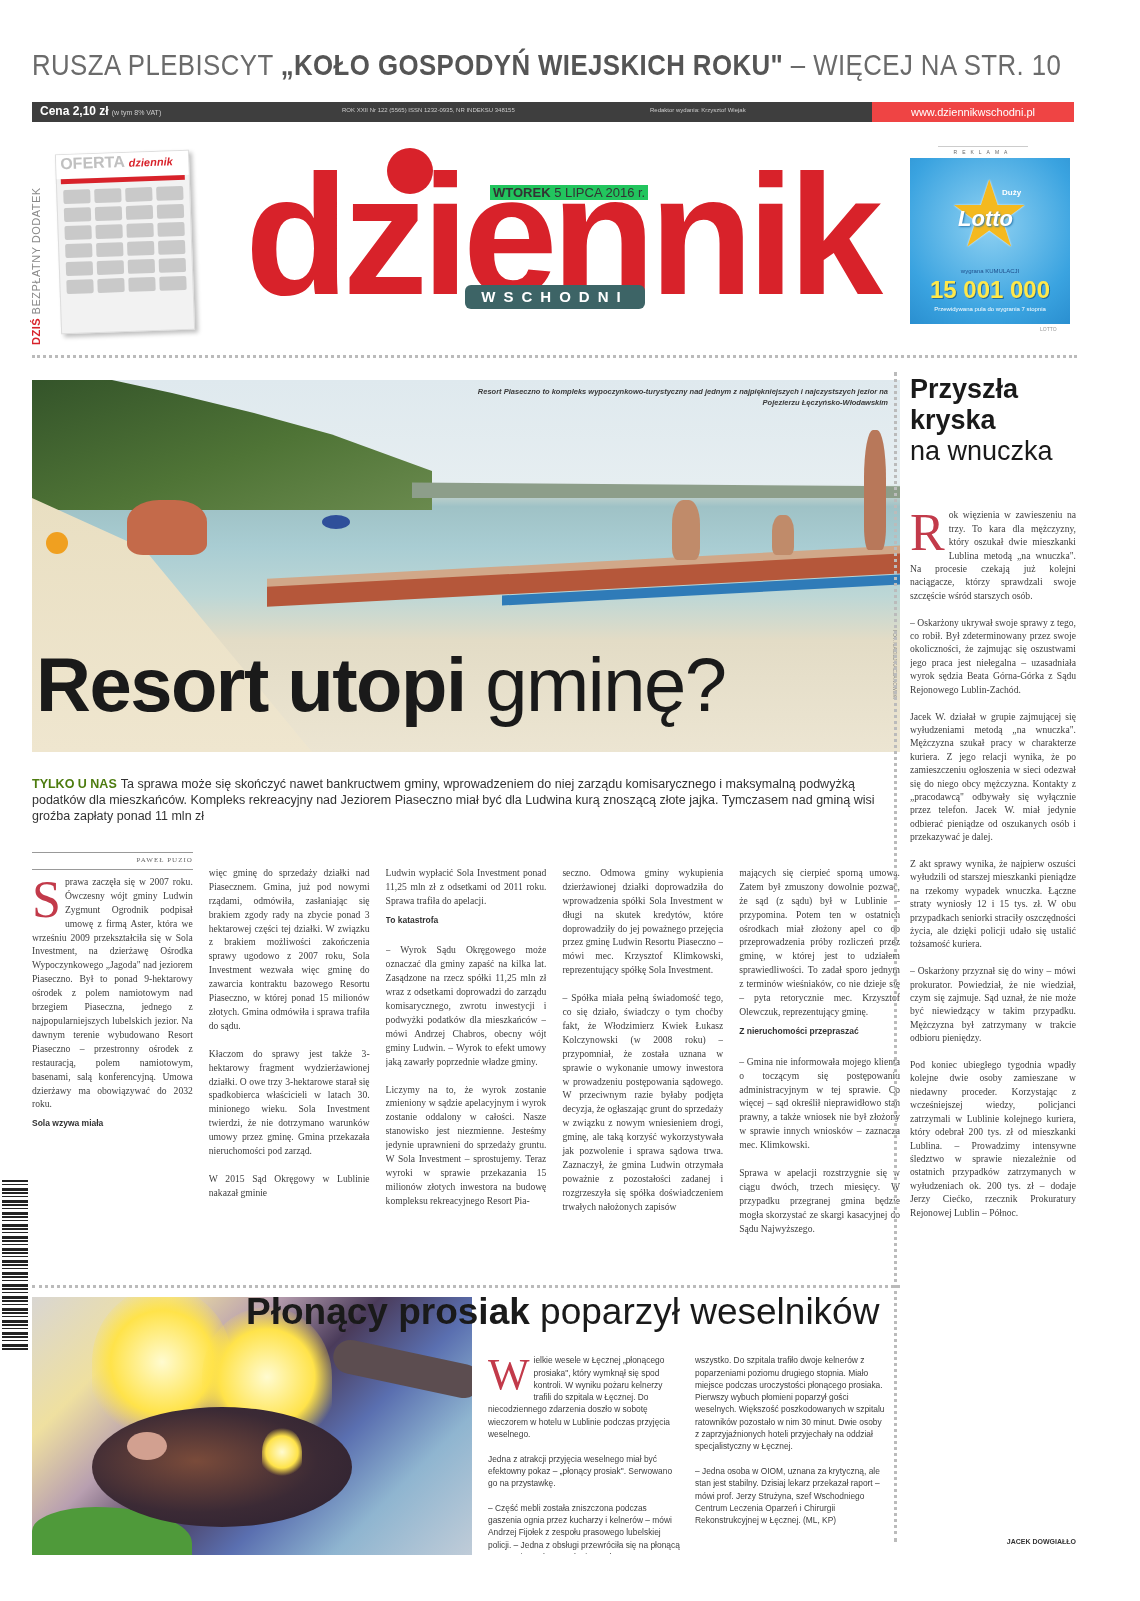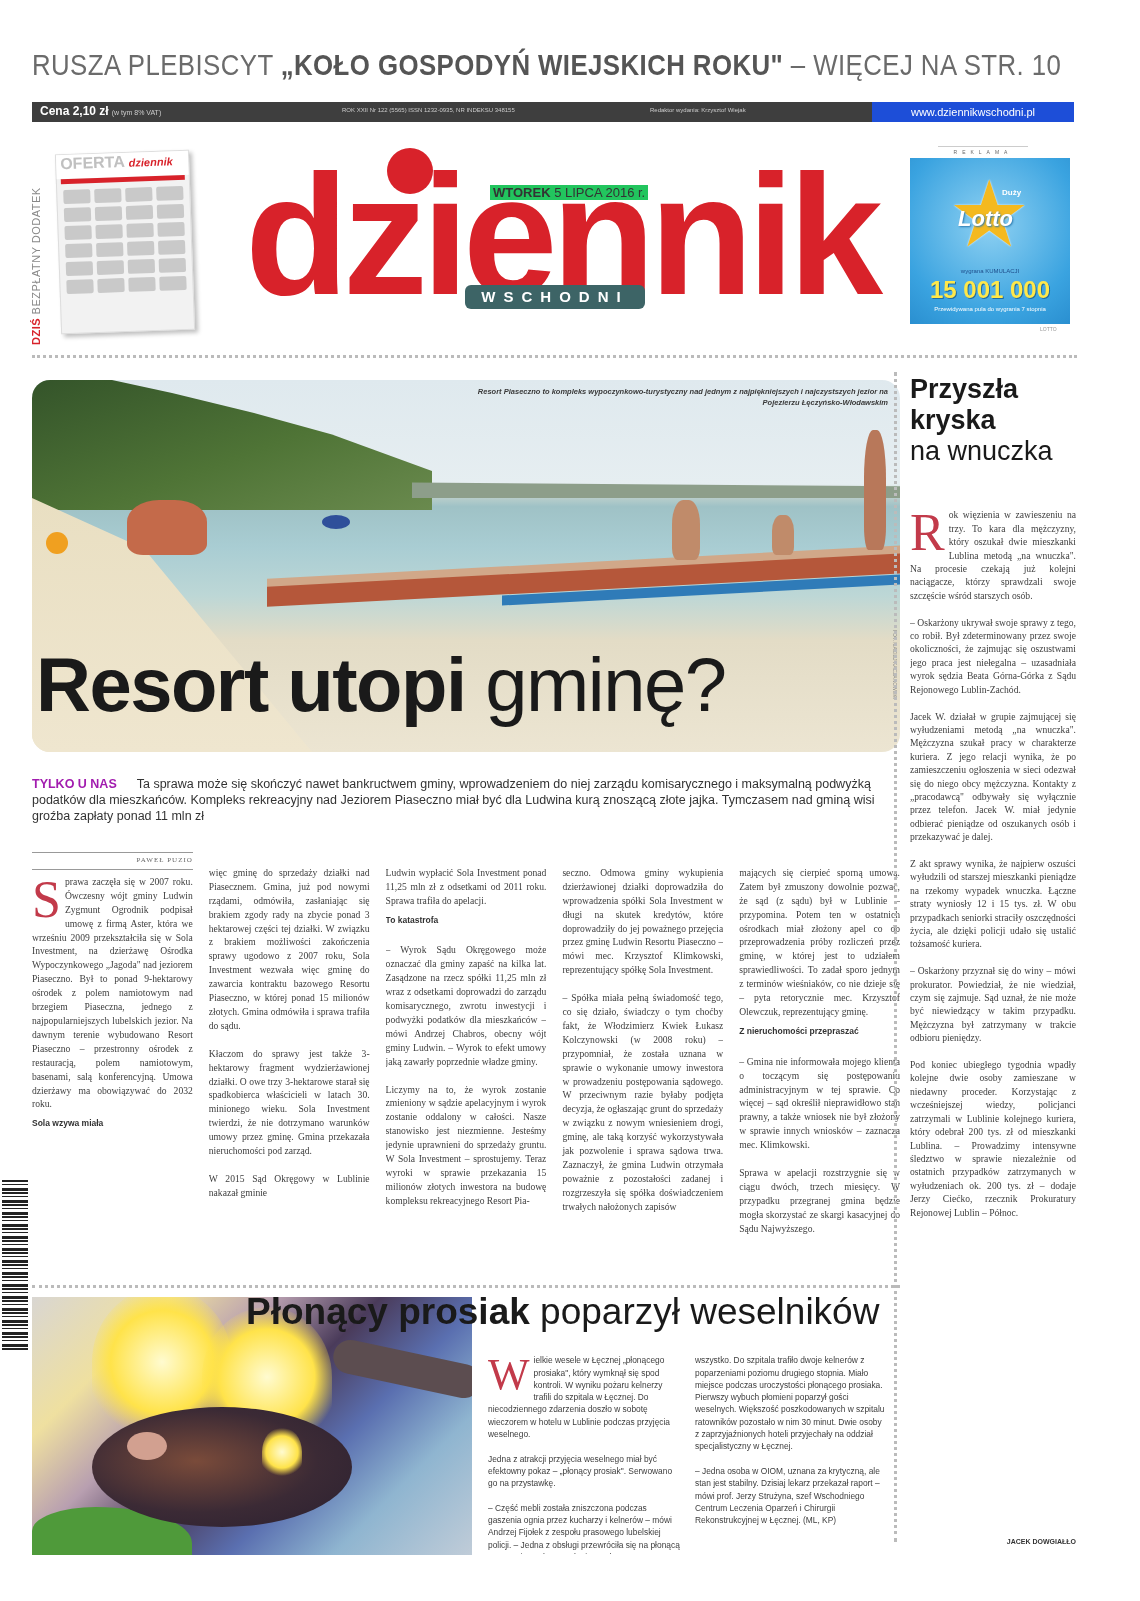--- a/index.html
+++ b/index.html
@@ -7,21 +7,21 @@
   .abs { position:absolute; }
 
   
   .teaser { left:32px; top:48px; width:1040px; height:50px; font-family:"Liberation Sans Narrow","Liberation Sans", sans-serif; font-size:30px; color:#6b6b6b; letter-spacing:0.5px; white-space:nowrap; transform:scaleX(0.86); transform-origin:left center; }
   .teaser b { color:#555; }
   .infobar { left:32px; top:102px; width:1042px; height:20px; background:#3e3e3e; }
   .infobar .price { position:absolute; left:8px; top:2px; font-size:12px; font-weight:bold; color:#fff; }
   .infobar .price small { font-weight:normal; font-size:7px; color:#ccc; margin-left:3px; }
   .infobar .issue { position:absolute; left:310px; top:5px; font-size:6px; color:#ccc; white-space:nowrap; }
   .infobar .editor { position:absolute; left:618px; top:5px; font-size:6px; color:#ccc; white-space:nowrap; }
-  .infobar .url { position:absolute; right:0; top:0; width:202px; height:20px; background:#1d4ed8; color:#fff; font-size:11px; text-align:center; line-height:20px; }
+  .infobar .url { position:absolute; right:0; top:0; width:202px; height:20px; background:#ef4444; color:#fff; font-size:11px; text-align:center; line-height:20px; }
 
   
   .insert-label { left:30px; top:165px; width:16px; height:180px; }
   .insert-label span { display:block; transform:rotate(-90deg); transform-origin:left top; position:absolute; left:0; top:180px; width:180px; font-size:11px; color:#888; letter-spacing:0.5px; white-space:nowrap; }
   .insert-label b { color:#d8222a; }
   .insert-mag { left:58px; top:152px; width:132px; height:178px; background:#f2f2f2; border:1px solid #ddd; box-shadow:3px 3px 4px rgba(0,0,0,0.25); transform:rotate(-2deg); }
   .insert-mag .mhead { height:24px; background:#fff; font-size:16px; color:#c0c0c0; font-weight:bold; padding-left:4px; }
   .insert-mag .mhead em { color:#d8222a; font-size:11px; font-style:italic; }
   .insert-mag .mbar { height:5px; background:#d8222a; margin:0 4px; }
   .insert-mag .grid { display:grid; grid-template-columns:repeat(4,1fr); gap:4px; padding:6px; }
@@ -44,35 +44,35 @@
   .lotto .kumul { position:absolute; left:20px; top:110px; width:120px; font-size:6px; color:#1d4c8a; text-align:center; }
   .lotto .amount { position:absolute; left:0; top:118px; width:160px; text-align:center; font-size:24px; font-weight:bold; color:#ffe84a; text-shadow:1px 1px 0 #1f6aa0; }
   .lotto .note { position:absolute; left:0; top:148px; width:160px; text-align:center; font-size:6px; color:#fff; }
   .lotto-foot { left:1040px; top:326px; font-size:5px; color:#999; }
 
   .dots-h { height:0; border-top:3px dotted #bbb; }
 
   
   .lead-photo { left:32px; top:380px; width:868px; height:372px; overflow:hidden;
     background:
-      linear-gradient(180deg, #dfe9ee 0%, #e6eef1 28%, #cbd6cf 30%, #9fc2c6 34%, #a9cdd3 45%, #bdd7d6 58%, #e3dcc6 70%, #ece5d2 100%); border-radius: 18px; }
+      linear-gradient(180deg, #dfe9ee 0%, #e6eef1 28%, #cbd6cf 30%, #9fc2c6 34%, #a9cdd3 45%, #bdd7d6 58%, #e3dcc6 70%, #ece5d2 100%); }
   .lead-photo .trees { position:absolute; left:0; top:0; width:400px; height:130px; background:linear-gradient(160deg, #34542a 0%, #4f7436 55%, #6a8a4e 100%); clip-path:polygon(0 0, 20% 0, 35% 10%, 55% 25%, 75% 42%, 100% 70%, 100% 100%, 0 100%); }
   .lead-photo .far { position:absolute; left:380px; top:92px; width:488px; height:26px; background:#8d9e8a; clip-path:polygon(0 40%, 100% 55%, 100% 100%, 0 100%); }
   .lead-photo .beach { position:absolute; left:0; top:118px; width:280px; height:254px; background:linear-gradient(180deg,#e9dfc2,#efe6cf); clip-path:polygon(0 0, 40% 20%, 70% 60%, 100% 100%, 0 100%); }
   .lead-photo .pier { position:absolute; left:235px; top:190px; width:640px; height:20px; background:#b5573a; transform:skewY(-3deg); }
   .lead-photo .pier-top { position:absolute; left:235px; top:182px; width:640px; height:10px; background:#d1a889; transform:skewY(-3deg); }
   .lead-photo .pier-floats { position:absolute; left:470px; top:205px; width:400px; height:10px; background:#2f7bb8; transform:skewY(-3deg); }
   .person { position:absolute; background:#c08b6a; border-radius:40% 40% 20% 20%; }
   .lead-photo .caption { position:absolute; right:12px; top:6px; width:430px; font-size:7.5px; line-height:11px; font-style:italic; font-weight:bold; color:#3a3a3a; text-align:right; }
   .lead-photo .credit { position:absolute; right:2px; top:250px; font-size:5px; color:#888; writing-mode:vertical-rl; }
   .headline { left:36px; top:645px; white-space:nowrap; font-size:76px; line-height:80px; color:#1a1a1a; letter-spacing:-1.5px; }
   .headline b { font-weight:bold; }
 
   .lead { left:32px; top:776px; width:868px; font-size:12.5px; line-height:16px; font-family:"Liberation Sans Narrow","Liberation Sans", sans-serif; color:#333; }
-  .lead .kicker { color:#a21caf; font-weight:bold; margin-right:20px; }
+  .lead .kicker { color:#4d7c0f; font-weight:bold; margin-right:4px; }
 
   
   .cols { left:32px; top:852px; width:868px; height:410px; display:grid; grid-template-columns:repeat(5, 1fr); column-gap:16px; }
   .col { font-family:"Liberation Serif", serif; font-size:9.6px; line-height:13.9px; color:#3d3d3d; text-align:justify; overflow:hidden; }
   .byline { border-top:1px solid #999; border-bottom:1px solid #999; text-align:right; font-size:7px; color:#666; letter-spacing:1px; margin:0 0 5px 0; padding:1px 0; }
   .dropcap { float:left; font-size:52px; line-height:46px; color:#c23a4a; font-family:"Liberation Serif", serif; margin:2px 4px 0 0; }
   .subhead { font-weight:bold; font-family:"Liberation Sans", sans-serif; font-size:8.5px; color:#333; margin:6px 0 2px; }
 
   
   .barcode { left:2px; top:1180px; width:26px; height:170px;

